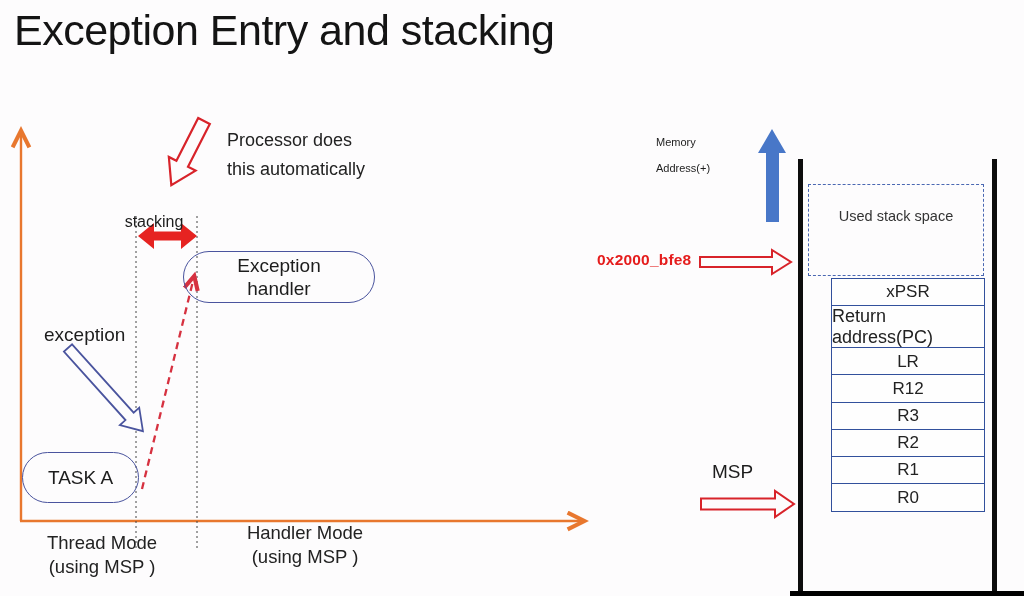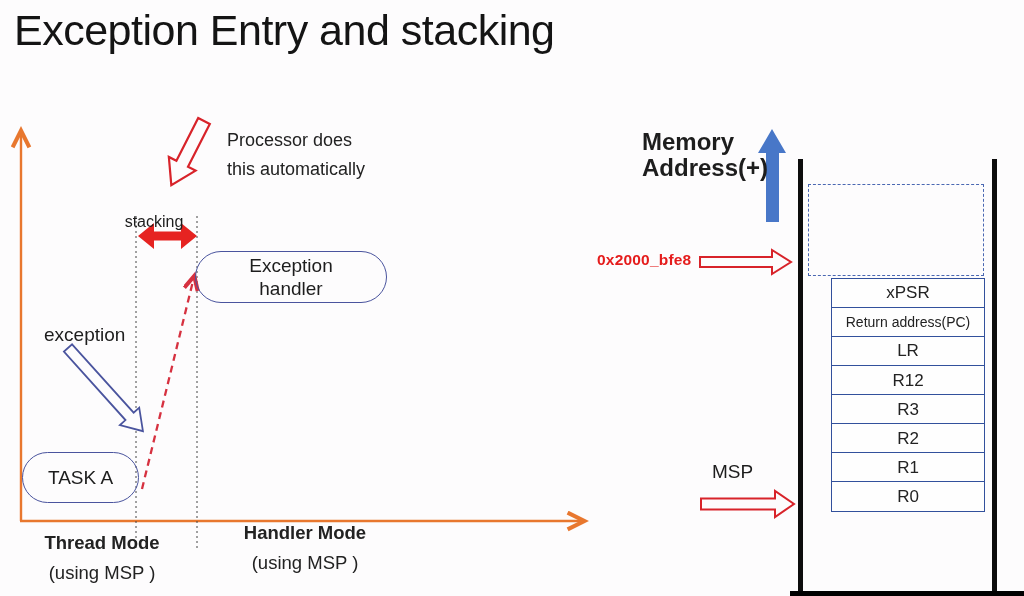--- a/index.html
+++ b/index.html
@@ -13,46 +13,46 @@
     color:#141414;white-space:nowrap;
   }
   svg.canvas{position:absolute;left:0;top:0;width:1024px;height:596px;}
   .note{left:227px;top:126px;font-size:18px;line-height:29px;color:#222;}
   .lbl-stacking{left:104px;top:213px;width:100px;text-align:center;font-size:16px;}
   .lbl-exception{left:44px;top:324px;font-size:19px;}
   .oval{
     border:1.7px solid #4a549e;border-radius:26px;background:transparent;
     display:flex;align-items:center;justify-content:center;text-align:center;
   }
-  .oval-handler{left:195px;top:251px;width:190px;height:50px;font-size:19px;line-height:23px;}
+  .oval-handler{left:183px;top:251px;width:190px;height:50px;font-size:19px;line-height:23px;}
   .oval-handler span{display:block;width:110px;}
   .oval-task{left:22px;top:452px;width:115px;height:49px;font-size:19px;}
   .mode{width:150px;text-align:center;font-size:18.5px;color:#222;}
-  .mode .l1{margin-bottom:8px;font-weight:bold;}
+  .mode .l1{margin-bottom:2px;}
   .mode-thread{left:27px;top:532px;}
   .mode-handler{left:230px;top:522px;}
-  .lbl-memory{left:642px;top:129px;font-size:24px;line-height:26px;font-weight:bold;}
+  .lbl-memory{left:656px;top:129px;font-size:11px;line-height:26px;}
   .lbl-address{left:597px;top:251px;font-size:15.5px;font-weight:bold;color:#e51c1c;letter-spacing:0.2px;}
   .lbl-msp{left:712px;top:461px;font-size:19px;}
   .wall{width:5px;top:159px;height:437px;background:#0d0d0d;}
   .wall-left{left:798px;}
   .wall-right{left:992px;}
   .dashed-outer{left:808px;top:184px;width:176px;height:92px;border:1.5px dashed #4a67b2;box-sizing:border-box;}
   .used-space{left:808px;top:192px;width:176px;height:48px;display:flex;align-items:center;justify-content:center;font-size:14.5px;color:#333;}
   .last-item{
     left:811px;top:243px;width:170px;height:31px;border:1.5px dashed #4a67b2;box-sizing:border-box;
     display:flex;align-items:center;justify-content:center;font-size:14.5px;color:#333;
   }
   .stack-frame{left:809px;top:278px;width:176px;height:234px;display:flex;flex-direction:column;}
   .reg-row{
     flex:1;background:#fefefe;border:1.8px solid #32509c;box-sizing:border-box;margin-top:-1.8px;
     display:flex;align-items:center;justify-content:center;font-size:17px;color:#222;margin-left:22px;
   }
   .reg-row:first-child{margin-top:0;}
-  .reg-row.small{font-size:14px;text-align:right;}
+  .reg-row.small{font-size:18px;}
   .bottom-strip{left:790px;top:591px;width:234px;height:5px;background:#000;}
 </style>
 </head>
 <body>
 
 <div class="stage">
 
   <div class="abs page-title">Exception Entry and stacking</div>
 
   <svg class="canvas" viewBox="0 0 1024 596">
@@ -124,20 +124,21 @@
     <div>Address(+)</div>
   </div>
 
   <div class="abs lbl-address">0x2000_bfe8</div>
   <div class="abs lbl-msp">MSP</div>
 
   <div class="abs wall wall-left"></div>
   <div class="abs wall wall-right"></div>
 
   <div class="abs dashed-outer"></div>
+  <div class="abs used-space">Used stack space</div>
 
   <div class="abs stack-frame">
     <div class="reg-row">xPSR</div>
     <div class="reg-row small">Return address(PC)</div>
     <div class="reg-row">LR</div>
     <div class="reg-row">R12</div>
     <div class="reg-row">R3</div>
     <div class="reg-row">R2</div>
     <div class="reg-row">R1</div>
     <div class="reg-row">R0</div>

